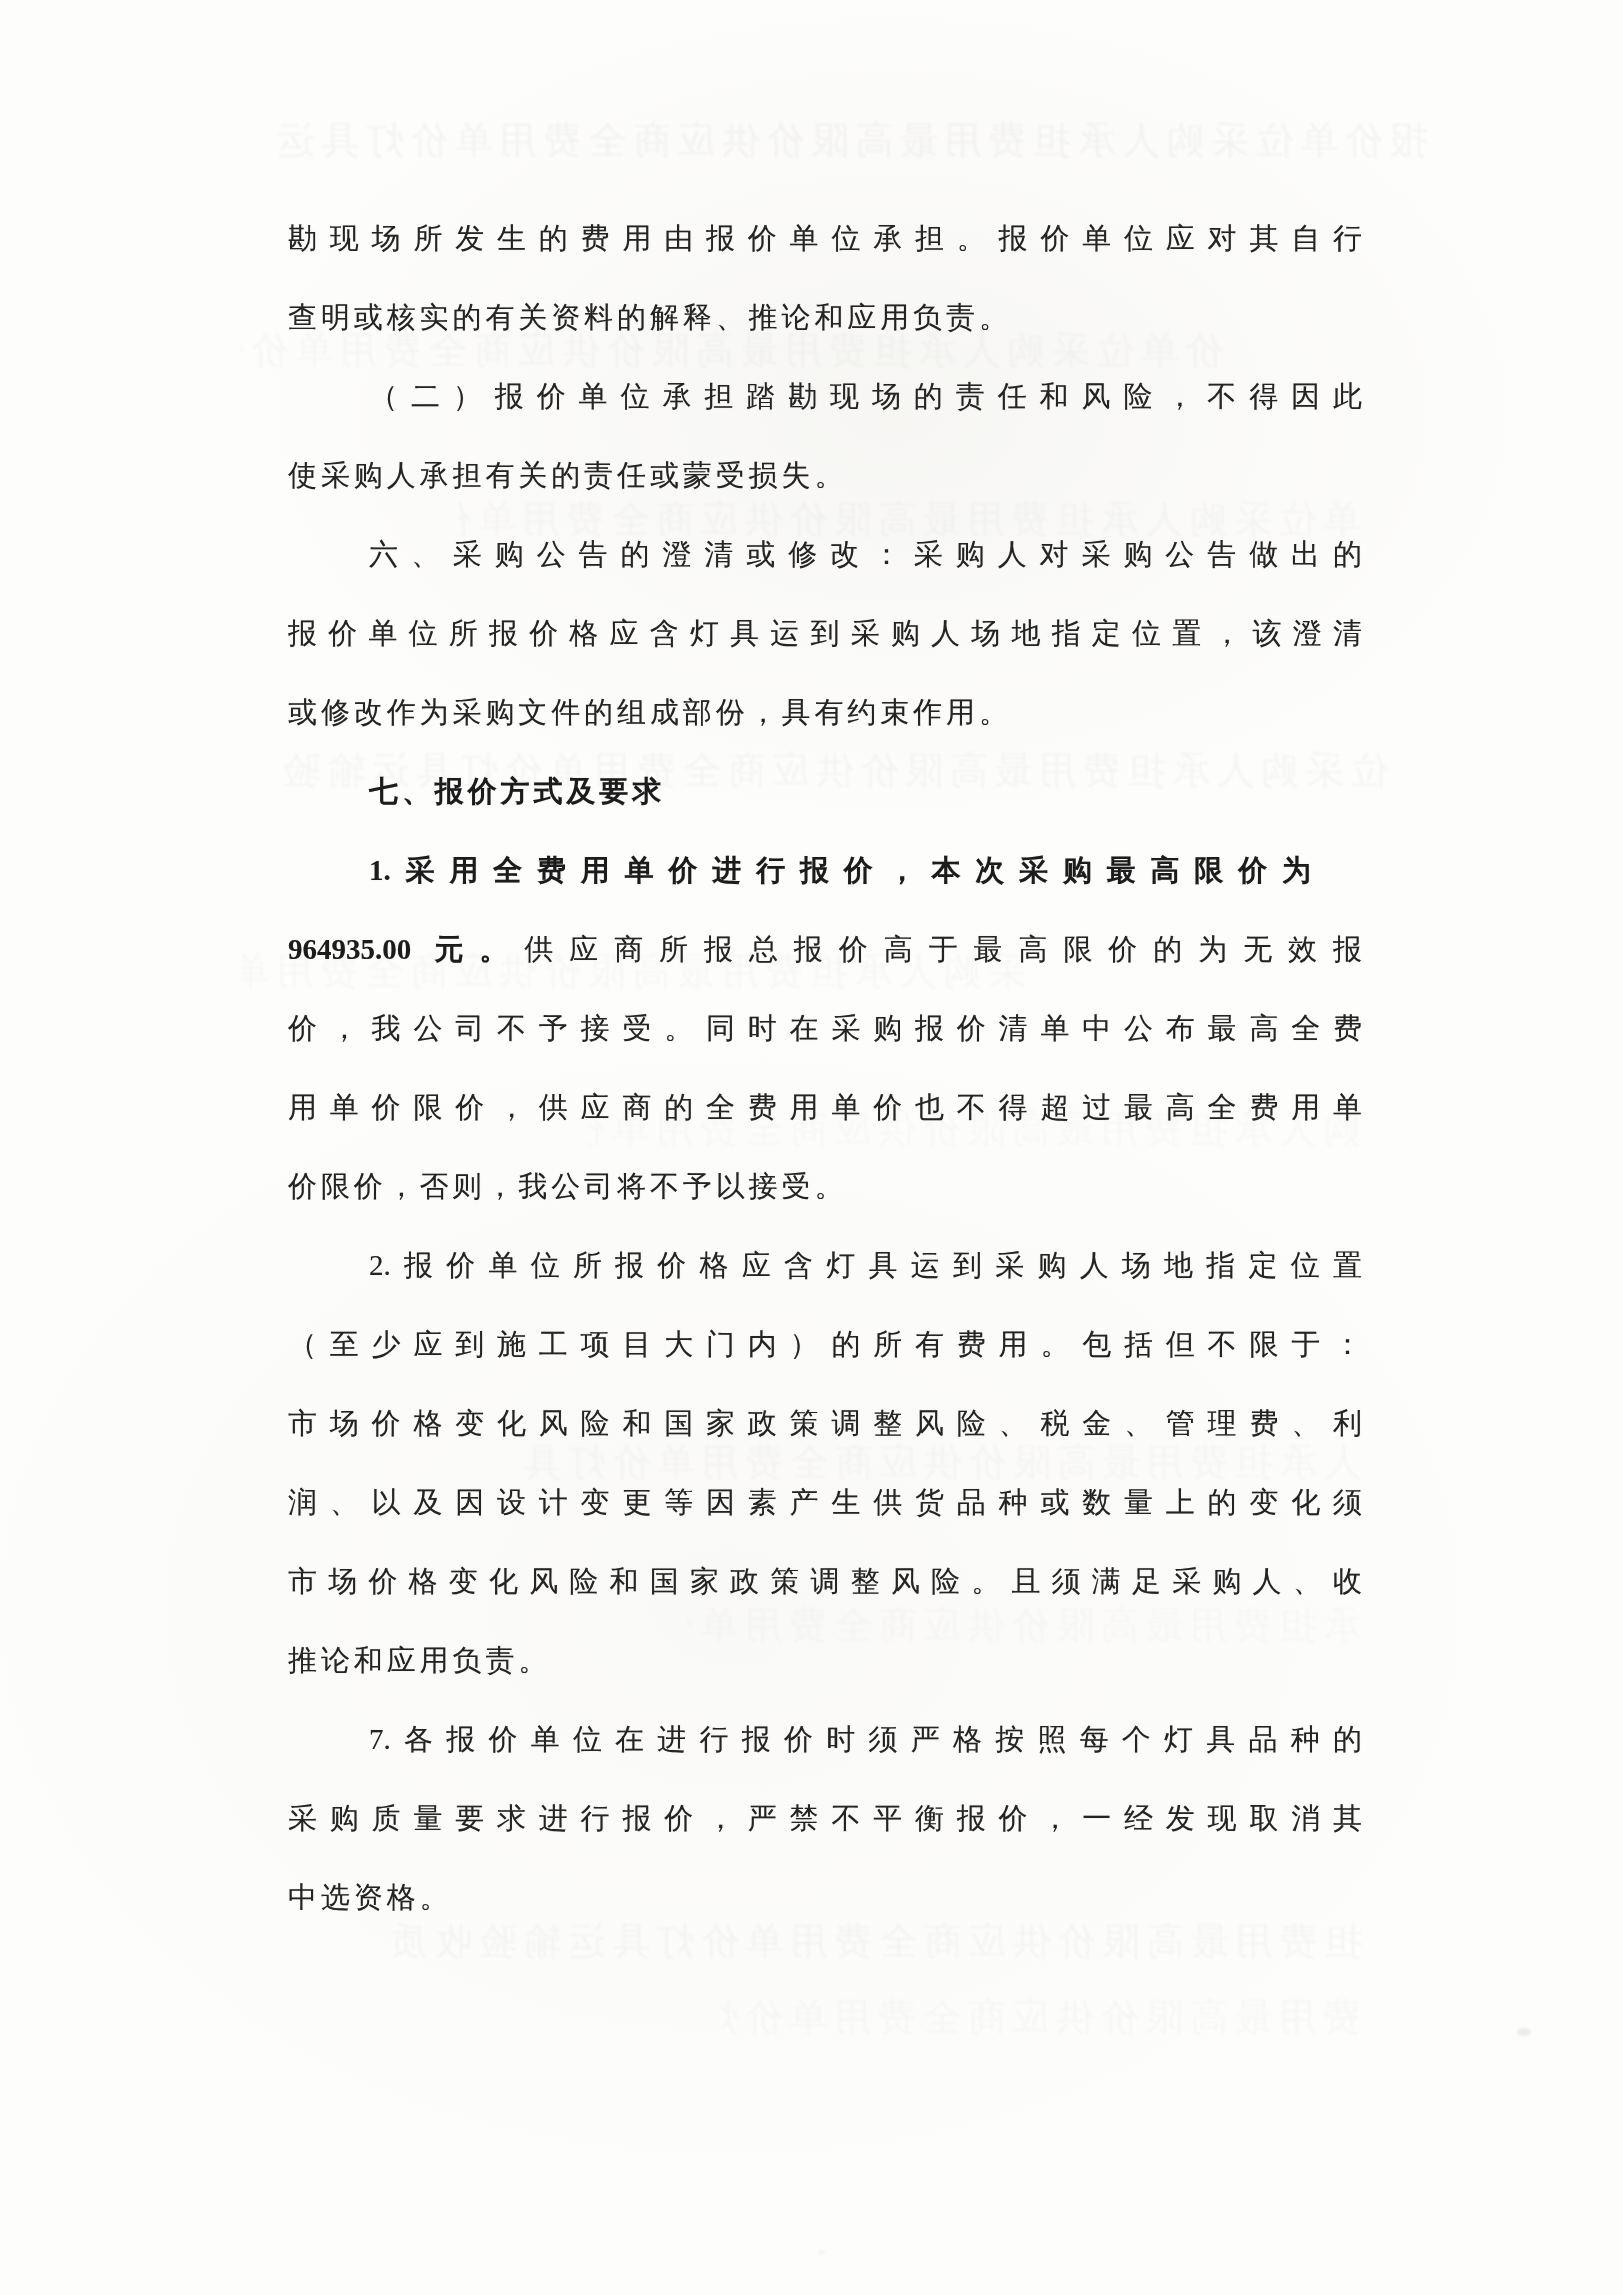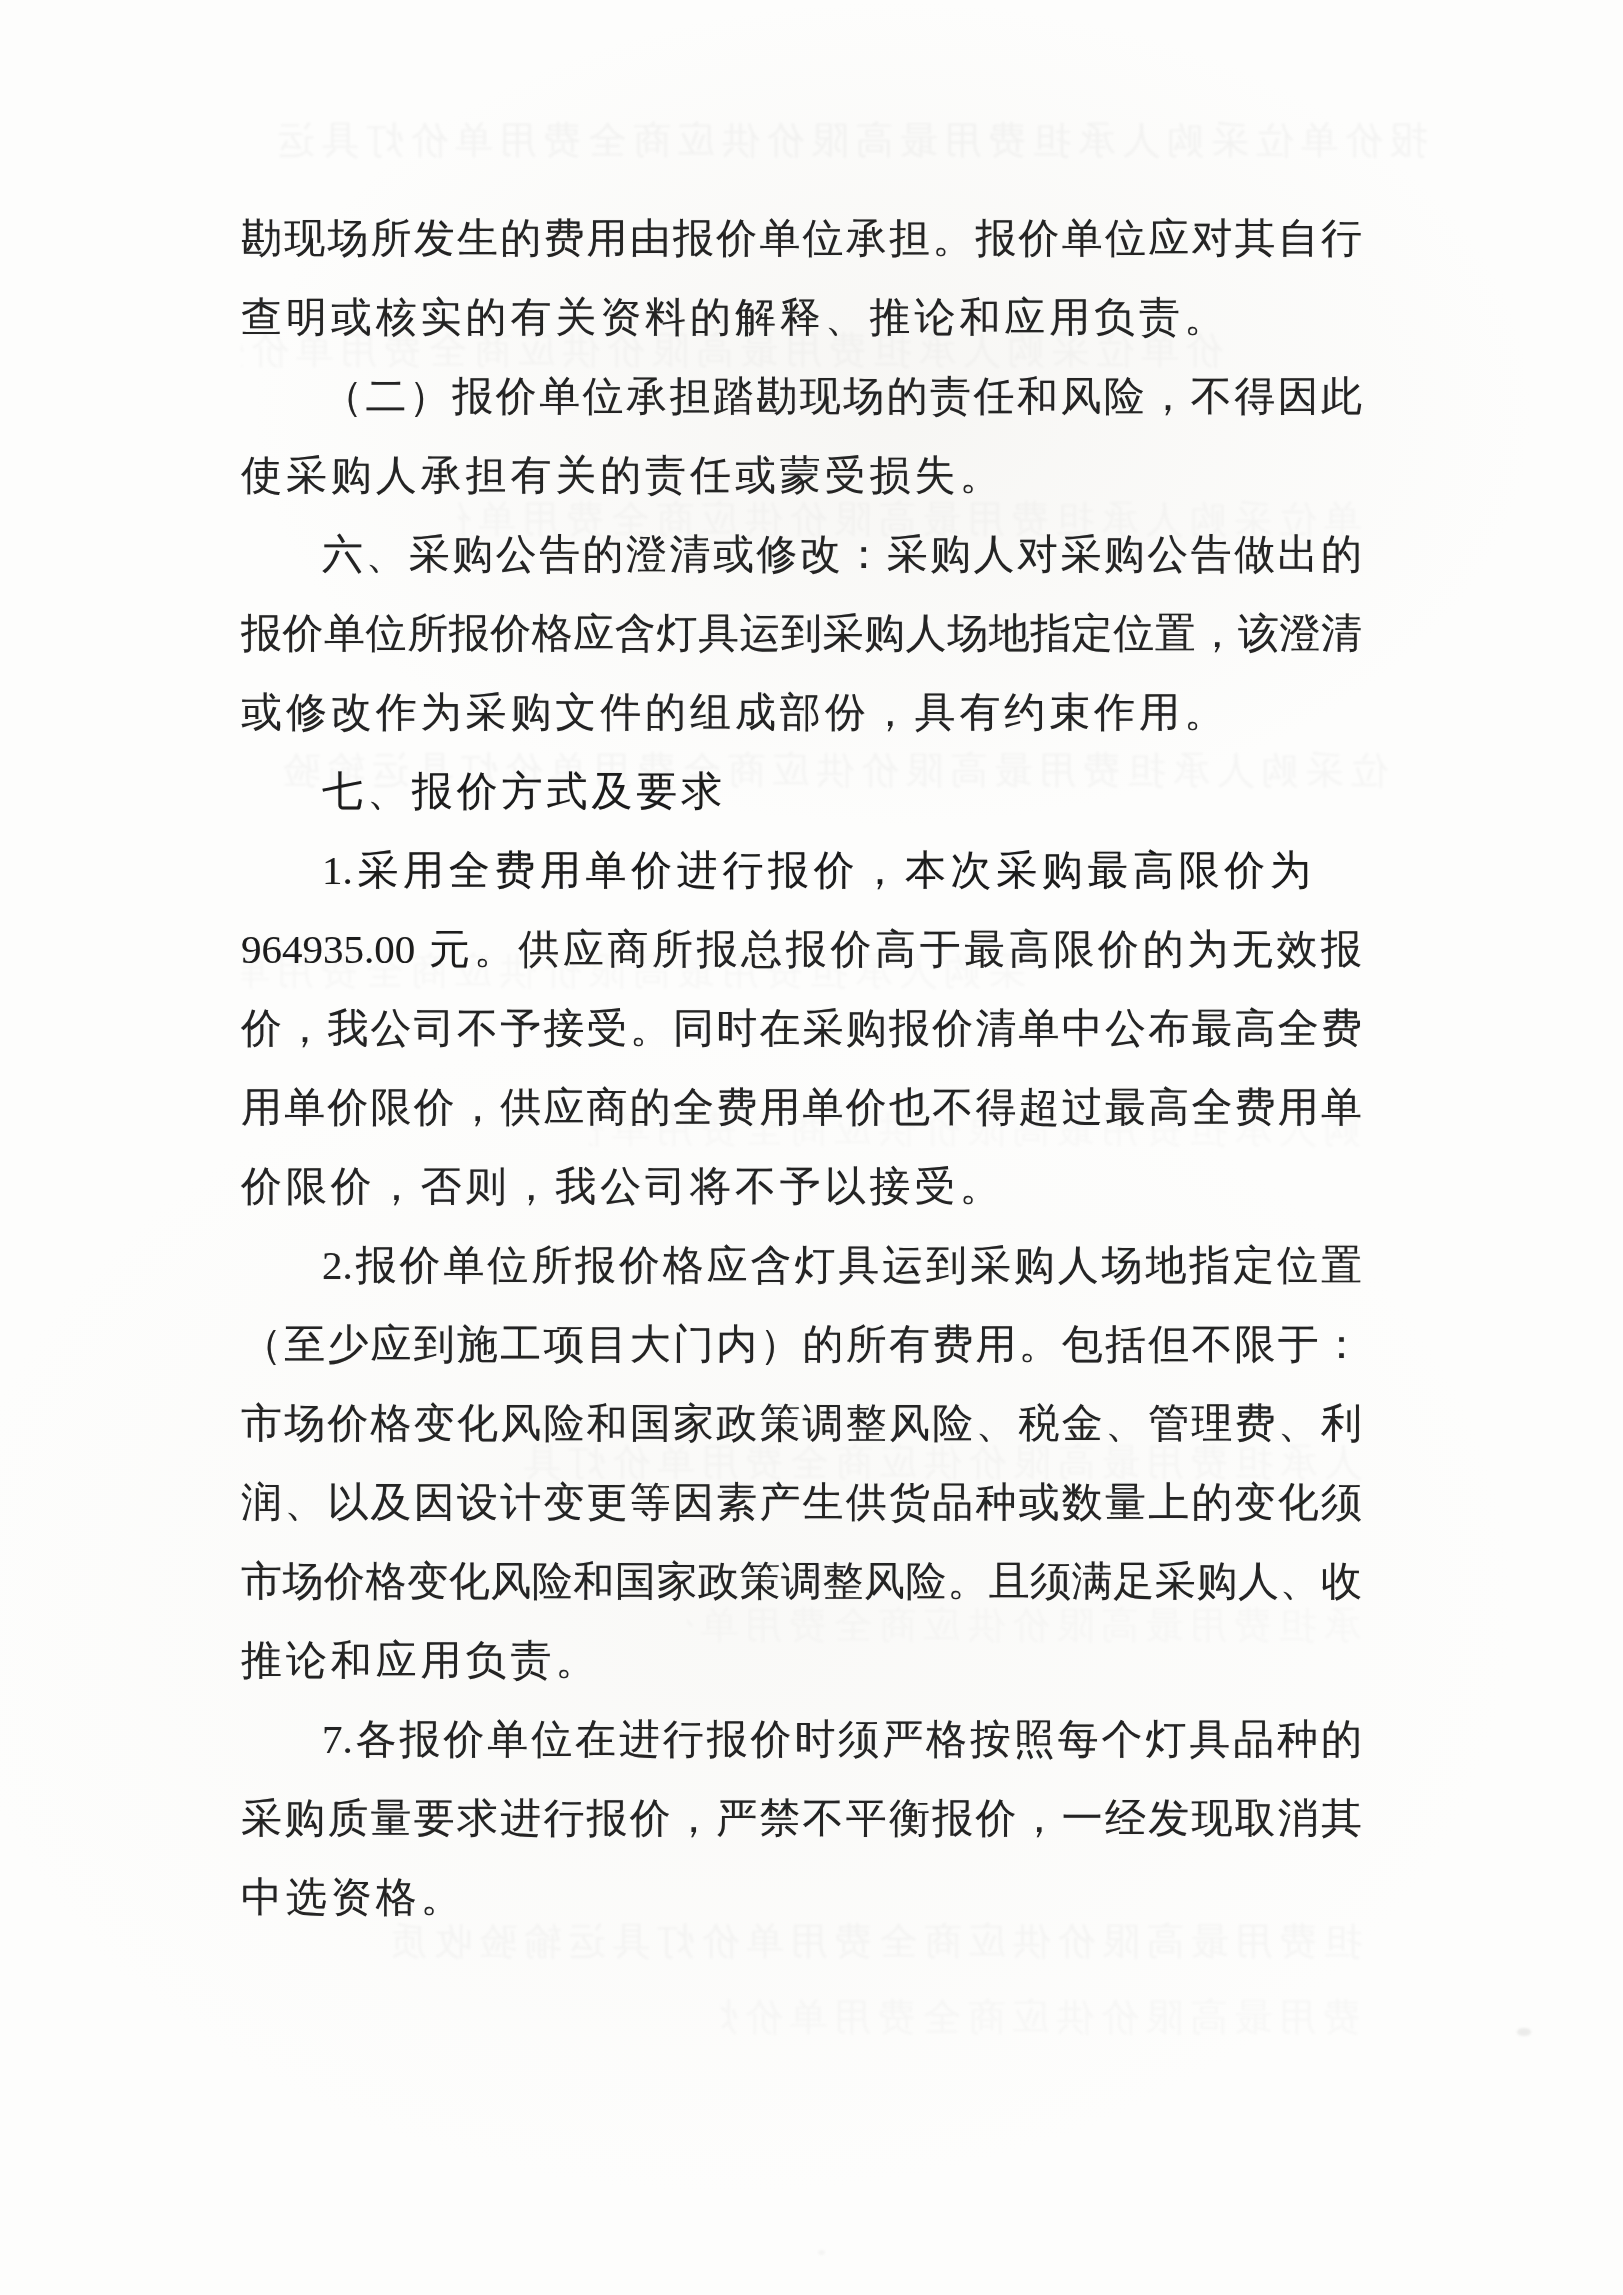--- a/index.html
+++ b/index.html
@@ -26,35 +26,36 @@
     transform:scaleX(-1);
     filter:blur(1.3px);
   }
   .speck{position:absolute;background:#b9b9b6;border-radius:50%;filter:blur(1.3px);}
   
   .textcol{
     position:absolute;left:241px;top:199px;width:1121px;
     color:#242424;
   }
   .line{
-    height:79px;line-height:79px;font-size:41px;
+    height:79px;line-height:79px;font-size:29px;
     letter-spacing:3.9px;
     white-space:nowrap;
     text-shadow:0 0 0.7px rgba(40,40,40,0.35);
+    margin-left:47px;
   }
   .line.j{
     white-space:normal;
     letter-spacing:0;
     text-align:justify;
     text-align-last:justify;
     text-justify:inter-character;
   }
   .line.ind{padding-left:81px;}
   .line.short{padding-right:51px;}
-  .b{font-weight:normal;color:#1c1c1c;}
+  .b{font-weight:bold;color:#1c1c1c;}
 </style>
 </head>
 <body>
 
 <div class="page">
 
   <div class="ghost-layer">
       <div class="ghost" style="top: 117px; left: 275px; width: 1152px; opacity: 0.08;">报价单位采购人承担费用最高限价供应商全费用单价灯具运输验收质量要求发现取消中选资</div>
       <div class="ghost" style="top: 327px; left: 241px; width: 982px; opacity: 0.06;">价单位采购人承担费用最高限价供应商全费用单价灯具运输验收质量要求发现取消中选资格</div>
       <div class="ghost" style="top: 496px; left: 458px; width: 903px; opacity: 0.055;">单位采购人承担费用最高限价供应商全费用单价灯具运输验收质量要求发现取消中选资格澄</div>

